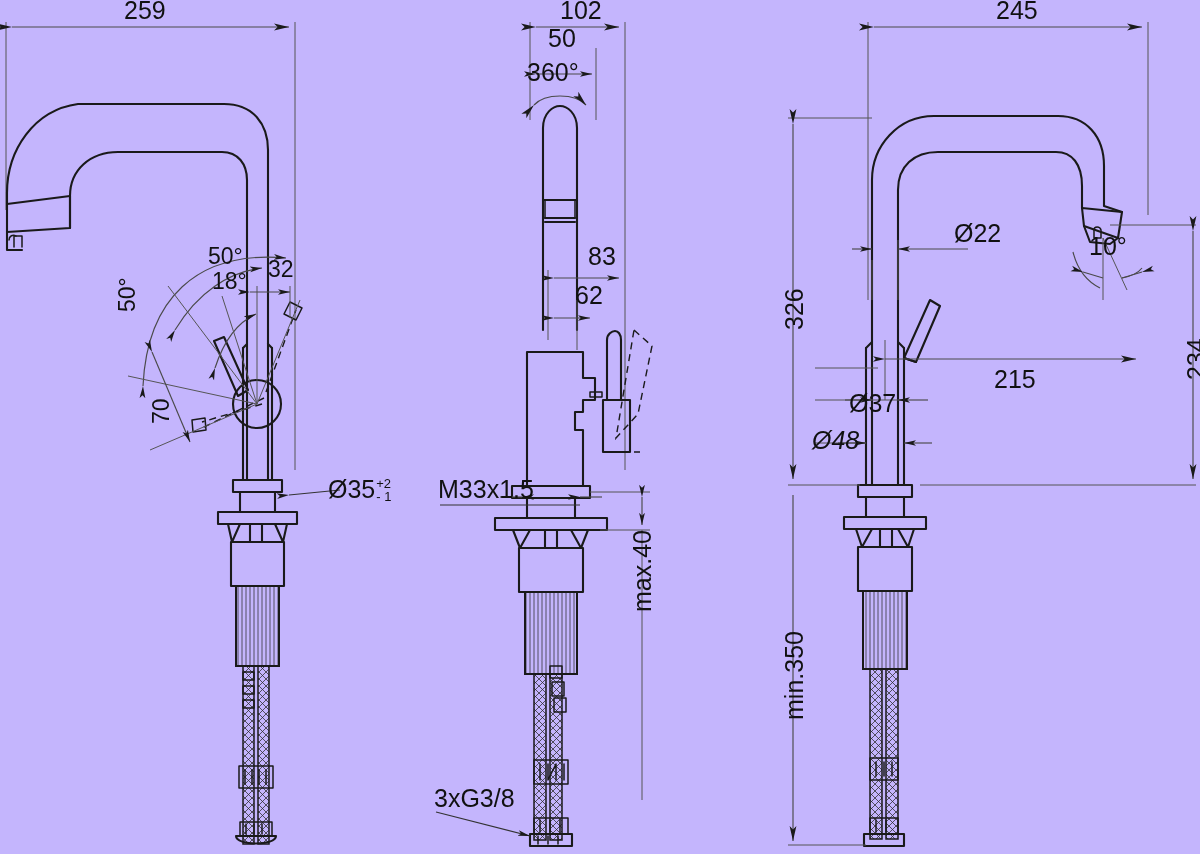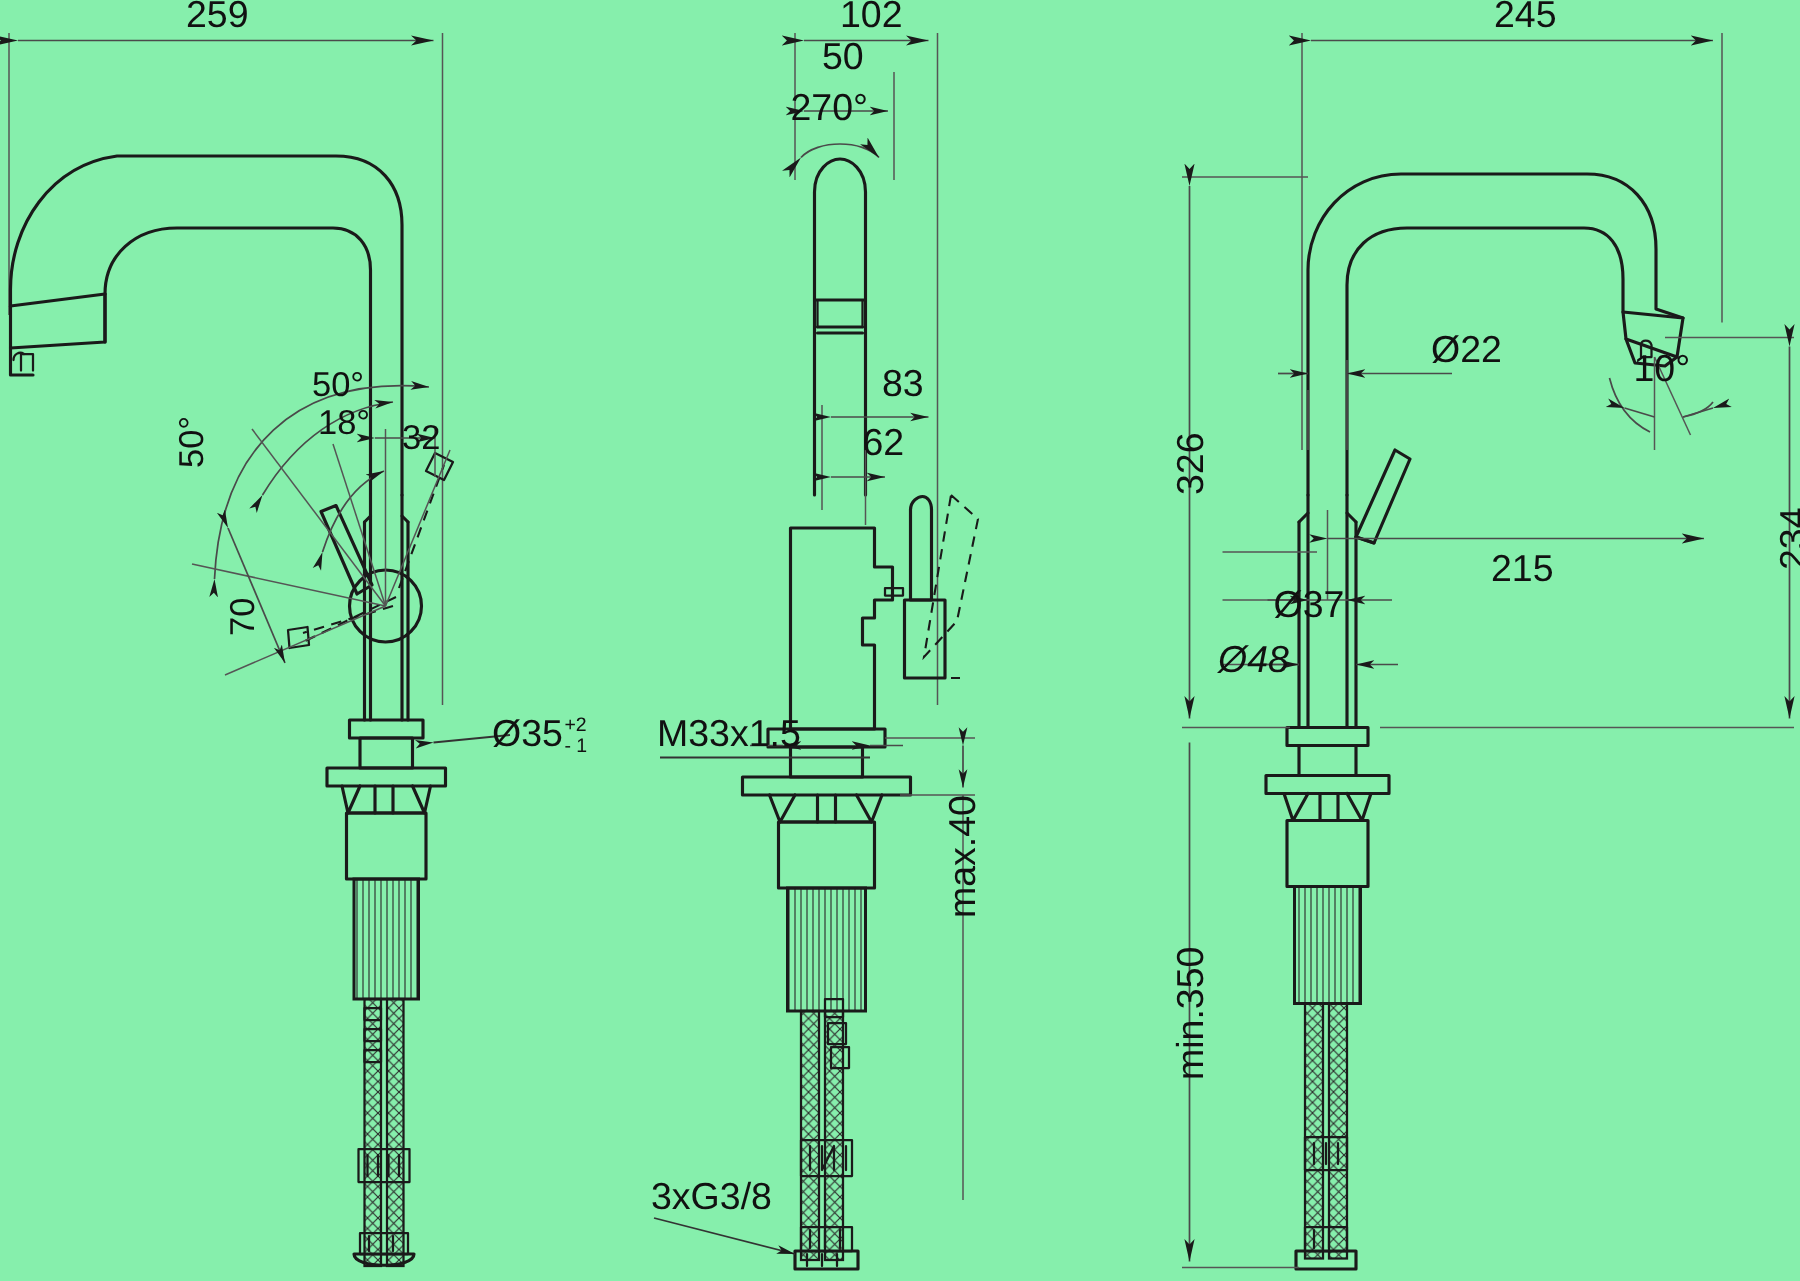--- a/index.html
+++ b/index.html
@@ -8,21 +8,21 @@
     padding: 0;
     background: #ffffff;
   }
   body {
     font-family: "Liberation Sans", sans-serif;
   }
   #sheet {
     position: relative;
     width: 1200px;
     height: 854px;
-    background: #86efac;
+    background: #c4b5fd;
     overflow: hidden;
   }
   svg.drawing {
     position: absolute;
     top: 0;
     left: 0;
     width: 1200px;
     height: 854px;
   }
   .outline {
@@ -356,35 +356,35 @@
   </svg>
 
   <div class="dimtext t-lg" style="left:124px; top:-2px;">259</div>
 
   <div class="dimtext t-md" style="left:208px; top:245px;">50°</div>
 
   <div class="dimtext t-md rot90" style="left:116px; top:312px;">50°</div>
 
   <div class="dimtext t-md" style="left:212px; top:270px;">18°</div>
 
-  <div class="dimtext t-md" style="left:268px; top:280px;">32</div>
+  <div class="dimtext t-md" style="left:268px; top:258px;">32</div>
 
   <div class="dimtext t-md rot90" style="left:150px; top:424px;">70</div>
 
   <div class="dimtext t-lg" style="left:328px; top:477px;">
     <span class="tolwrap">
       <span>Ø35</span><span class="tol"><span>+2</span><span>- 1</span></span>
     </span>
   </div>
 
   <div class="dimtext t-lg" style="left:560px; top:-2px;">102</div>
 
   <div class="dimtext t-lg" style="left:548px; top:26px;">50</div>
 
-  <div class="dimtext t-lg" style="left:527px; top:60px;">270°</div>
+  <div class="dimtext t-lg" style="left:527px; top:60px;">360°</div>
 
   <div class="dimtext t-lg" style="left:588px; top:244px;">83</div>
 
   <div class="dimtext t-lg" style="left:575px; top:283px;">62</div>
 
   <div class="dimtext t-lg" style="left:438px; top:477px;">M33x1.5</div>
 
   <div class="dimtext t-lg rot90" style="left:630px; top:612px;">max.40</div>
 
   <div class="dimtext t-lg" style="left:434px; top:786px;">3xG3/8</div>

